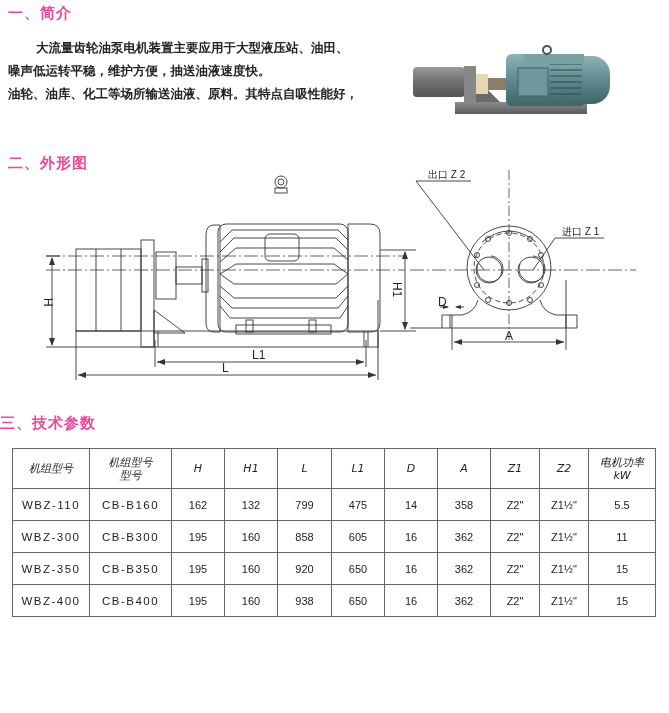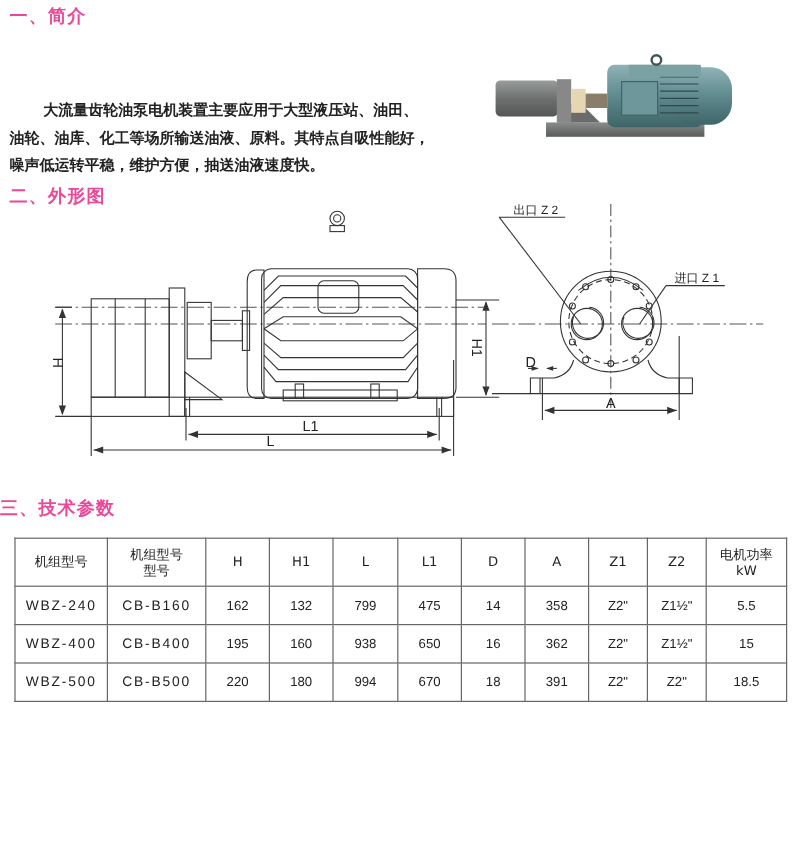--- a/index.html
+++ b/index.html
@@ -1,34 +1,34 @@
 <!DOCTYPE html>
 <html><head>
 <meta charset="utf-8">
 <style>
   * { box-sizing: border-box; margin: 0; padding: 0; }
   body { width: 669px; height: 713px; background: #ffffff; position: relative; overflow: hidden; font-family: "DejaVu Sans", sans-serif; color: #222; }
   .sec-title { position: absolute; font-size: 15px; font-weight: bold; color: #ec4899; letter-spacing: 1px; }
-  .intro { position: absolute; left: 8px; top: 36px; width: 355px; font-size: 12.5px; line-height: 23px; font-weight: bold; color: #222; margin-top: 44px; }
+  .intro { position: absolute; left: 8px; top: 36px; width: 355px; font-size: 12.5px; line-height: 23px; font-weight: bold; color: #222; }
   .intro .indent { display: inline-block; width: 28px; }
   .photo { position: absolute; left: 410px; top: 22px; width: 240px; height: 95px; }
   .diagram { position: absolute; left: 0; top: 160px; width: 669px; height: 220px; }
   table.spec { position: absolute; left: 12px; top: 448px; border-collapse: collapse; font-family: "Liberation Sans", sans-serif; font-size: 11px; color: #222; }
   table.spec td, table.spec th { border: 1px solid #666; text-align: center; vertical-align: middle; font-weight: normal; height: 32px; }
-  table.spec th { height: 40px; font-size: 11px; line-height: 13px; font-family: "DejaVu Sans", sans-serif; }
+  table.spec th { height: 40px; font-size: 11px; line-height: 13px; font-family: "DejaVu Sans", sans-serif; font-style: italic; }
   table.spec td.model { letter-spacing: 1.5px; font-size: 11.5px; }
 </style>
 </head>
 <body>
 
 <div class="sec-title" style="left:8px; top:4px;">一、简介</div>
 <div class="intro">
   <div><span class="indent"></span><span>大流量齿轮油泵电机装置主要应用于大型液压站、油田、</span></div>
+  <div>噪声低运转平稳，维护方便，抽送油液速度快。</div>
   <div>油轮、油库、化工等场所输送油液、原料。其特点自吸性能好，</div>
-  <div>噪声低运转平稳，维护方便，抽送油液速度快。</div>
 </div>
 
 <svg class="photo" viewBox="0 0 240 95">
   <defs>
     <linearGradient id="pg" x1="0" y1="0" x2="0" y2="1">
       <stop offset="0" stop-color="#9a9c9c"></stop>
         <stop offset="0.5" stop-color="#6e7171"></stop>
         <stop offset="1" stop-color="#555"></stop>
     </linearGradient>
     <linearGradient id="mg" x1="0" y1="0" x2="0" y2="1">
@@ -206,52 +206,65 @@
     <th>H1</th>
     <th>L</th>
     <th>L1</th>
     <th>D</th>
     <th>A</th>
     <th>Z1</th>
     <th>Z2</th>
     <th><span>电机功率</span><br><span>kW</span></th>
   </tr>
   <tr>
-    <td class="model">WBZ-240</td>
+    <td class="model">WBZ-110</td>
     <td class="model">CB-B160</td>
     <td>162</td>
     <td>132</td>
     <td>799</td>
     <td>475</td>
     <td>14</td>
     <td>358</td>
     <td>Z2"</td>
     <td>Z1½"</td>
     <td>5.5</td>
+  </tr>
+  <tr>
+    <td class="model">WBZ-300</td>
+    <td class="model">CB-B300</td>
+    <td>195</td>
+    <td>160</td>
+    <td>858</td>
+    <td>605</td>
+    <td>16</td>
+    <td>362</td>
+    <td>Z2"</td>
+    <td>Z1½"</td>
+    <td>11</td>
+  </tr>
+  <tr>
+    <td class="model">WBZ-350</td>
+    <td class="model">CB-B350</td>
+    <td>195</td>
+    <td>160</td>
+    <td>920</td>
+    <td>650</td>
+    <td>16</td>
+    <td>362</td>
+    <td>Z2"</td>
+    <td>Z1½"</td>
+    <td>15</td>
   </tr>
   <tr>
     <td class="model">WBZ-400</td>
     <td class="model">CB-B400</td>
     <td>195</td>
     <td>160</td>
     <td>938</td>
     <td>650</td>
     <td>16</td>
     <td>362</td>
     <td>Z2"</td>
     <td>Z1½"</td>
     <td>15</td>
   </tr>
-  <tr>
-    <td class="model">WBZ-500</td>
-    <td class="model">CB-B500</td>
-    <td>220</td>
-    <td>180</td>
-    <td>994</td>
-    <td>670</td>
-    <td>18</td>
-    <td>391</td>
-    <td>Z2"</td>
-    <td>Z2"</td>
-    <td>18.5</td>
-  </tr>
 </tbody>
   </table>
 
 </body></html>

